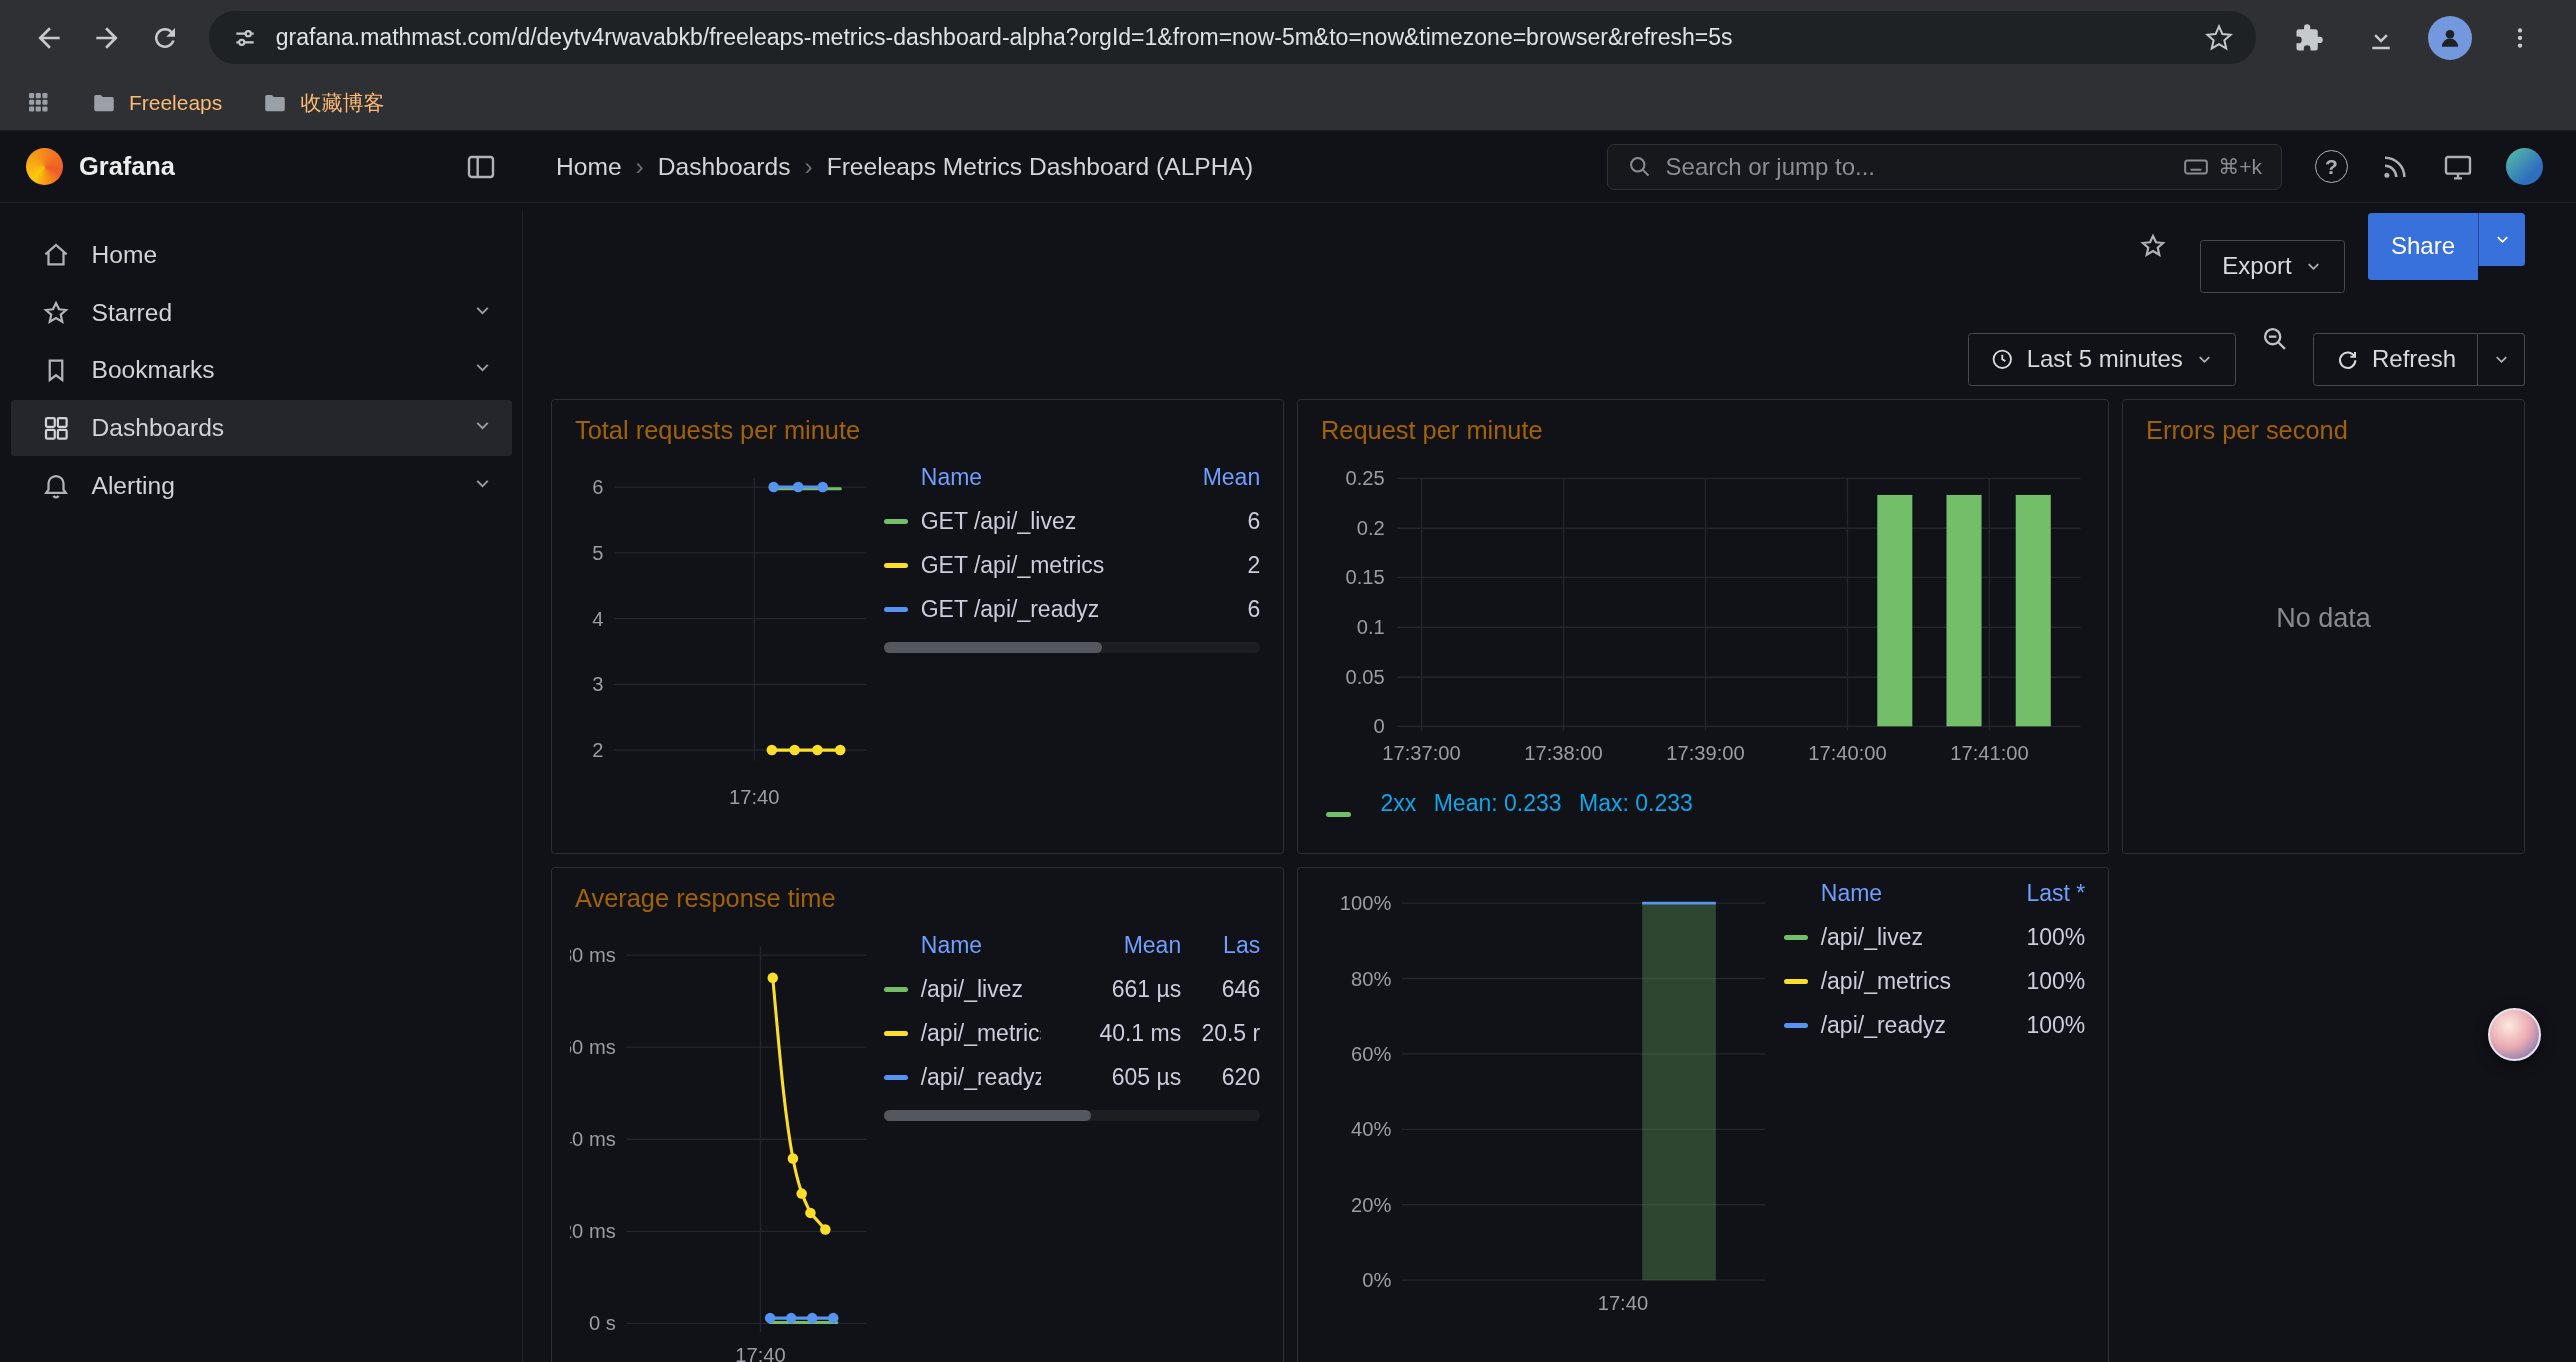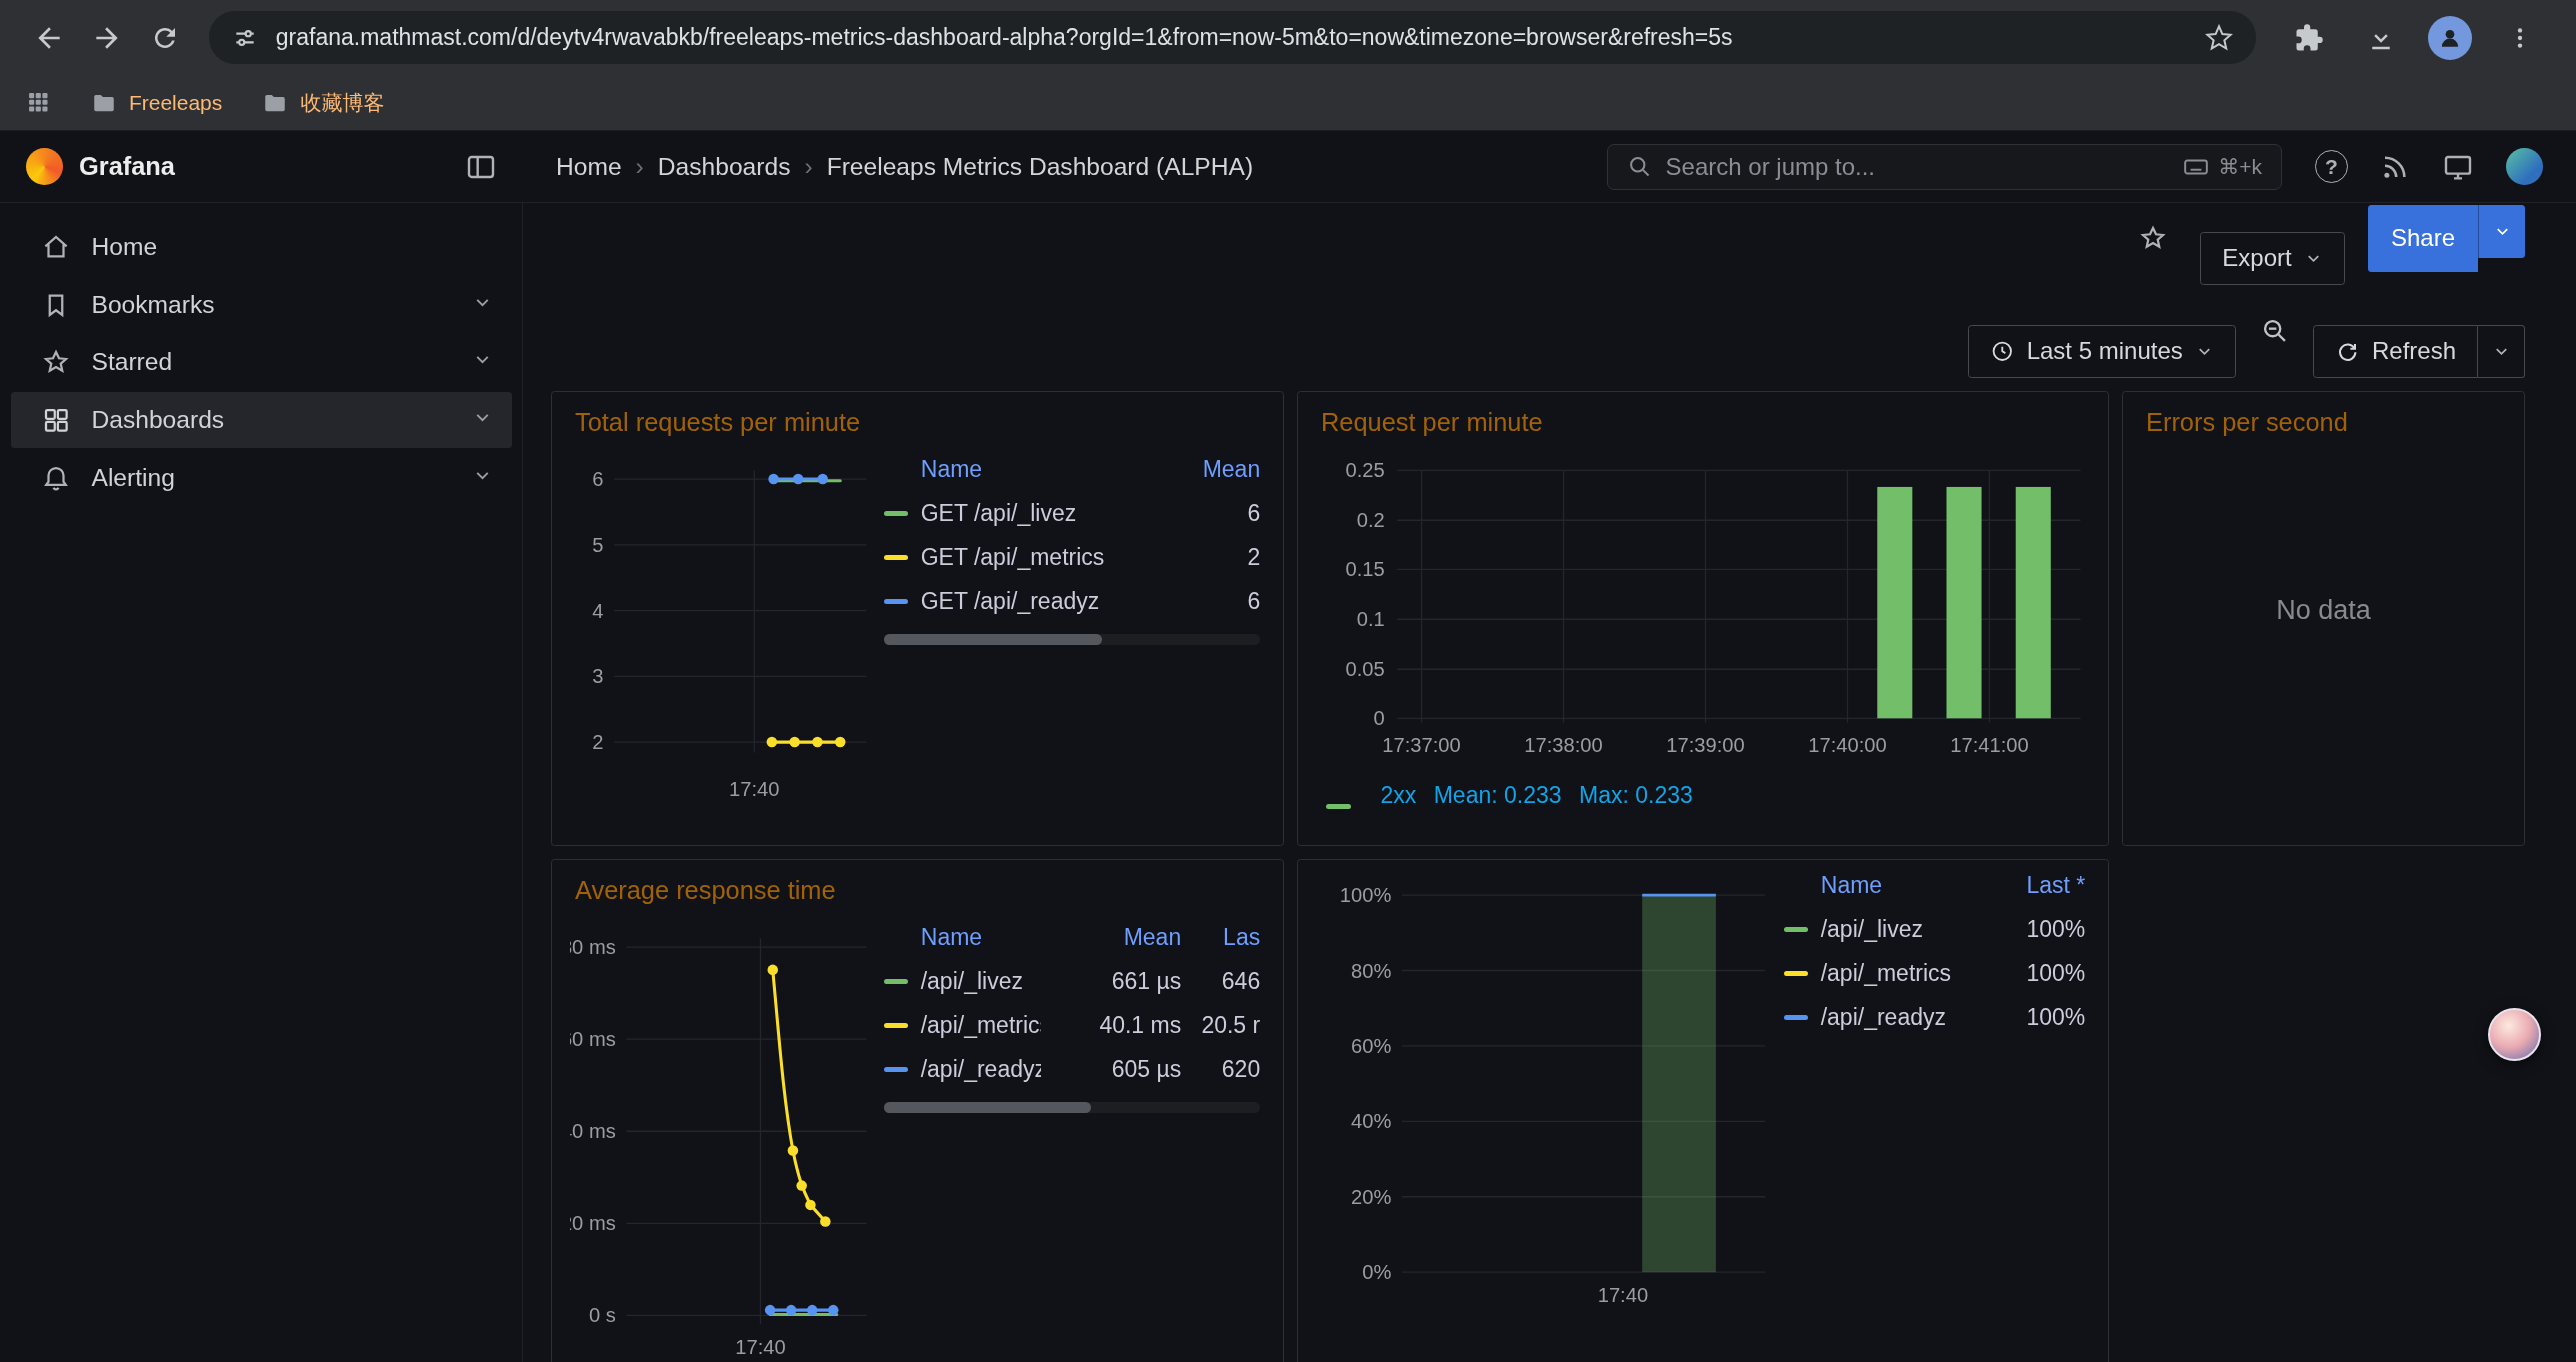--- a/index.html
+++ b/index.html
@@ -16,21 +16,21 @@
     align-items:center; padding:0 23px; gap:17.5px; margin:0 12.3px; min-width:0; }
   .url-text { flex:1; font-size:23px; color:#dfe1e5; white-space:nowrap; overflow:hidden; }
   .chrome-right { display:flex; align-items:center; gap:23px; padding:0 8.8px; }
   .profile-btn { width:44px; height:44px; border-radius:50%; background:#7398dd;
     display:flex; align-items:center; justify-content:center; }
   .bookmarks-bar { height:56px; background:#2e3034; display:flex; align-items:center;
     padding:0 26px; gap:40px; border-bottom:0.9px solid #1c1d20; }
   .bm-item { display:flex; align-items:center; gap:12.3px; font-size:21px; color:#fdba74; }
 
   
-  .app { height:1231px; display:flex; flex-direction:column; background:#111217; }
+  .app { height:1231px; display:flex; flex-direction:column; background:#111217;gap:8px; }
   .topnav { height:72px; display:flex; align-items:center; border-bottom:0.9px solid #202227; flex:none; }
   .topnav-left { width:523px; flex:none; display:flex; align-items:center; padding:0 26px; }
   .glogo { width:37px; height:37px; border-radius:50%; flex:none;
     background:conic-gradient(from 220deg, #fbca0a, #f47a20 45%, #f05a28 70%, #fbca0a); }
   .brand { font-size:25.4px; font-weight:700; color:#eceded; margin-left:16px; }
   .collapse-btn { margin-left:auto; display:flex; }
   .crumbs { flex:1; display:flex; align-items:center; font-size:24.6px; padding-left:33px; min-width:0; }
   .crumb { color:#d3d4d6; white-space:nowrap; }
   .crumb-sep { color:#6d7075; padding:0 14px; font-size:24.6px; }
   .searchbox { width:675px; height:46px; flex:none; background:#16181c; border:0.9px solid #2e3136;
@@ -249,32 +249,32 @@
   <div class="app-body">
     <div class="sidebar">
       <div class="side-item">
         <svg width="30" viewBox="0 0 24 24" fill="none" stroke="#b0b2b8" stroke-width="1.8">
             <path d="M3.5 11.5 12 4l8.5 7.5M6 10v9.5h12V10"></path>
           </svg>
         <span>Home</span>
       </div>
       <div class="side-item">
         <svg width="30" viewBox="0 0 24 24" fill="none" stroke="#b0b2b8" stroke-width="1.8">
-            <path d="M7 4.5h10V20l-5-3.8L7 20z"></path>
-          </svg>
-        <span>Bookmarks</span>
+            <path d="M12 4l2.4 5 5.6.6-4.2 3.8 1.2 5.6-5-2.9-5 2.9 1.2-5.6L4 9.6 9.6 9z"></path>
+          </svg>
+        <span>Starred</span>
         <span class="chev"><svg width="21" viewBox="0 0 24 24" fill="none" stroke="#9b9ea4" stroke-width="2.2">
               <path d="M6 9l6 6 6-6"></path>
             </svg></span>
       </div>
       <div class="side-item">
         <svg width="30" viewBox="0 0 24 24" fill="none" stroke="#b0b2b8" stroke-width="1.8">
-            <path d="M12 4l2.4 5 5.6.6-4.2 3.8 1.2 5.6-5-2.9-5 2.9 1.2-5.6L4 9.6 9.6 9z"></path>
-          </svg>
-        <span>Starred</span>
+            <path d="M7 4.5h10V20l-5-3.8L7 20z"></path>
+          </svg>
+        <span>Bookmarks</span>
         <span class="chev"><svg width="21" viewBox="0 0 24 24" fill="none" stroke="#9b9ea4" stroke-width="2.2">
               <path d="M6 9l6 6 6-6"></path>
             </svg></span>
       </div>
       <div class="side-item active">
         <svg width="30" viewBox="0 0 24 24" fill="none" stroke="#d2d3d5" stroke-width="1.8">
             <rect x="4" y="4" width="7" height="7" rx="1"></rect>
             <rect x="13.5" y="4" width="7" height="7" rx="1"></rect>
             <rect x="4" y="13.5" width="7" height="7" rx="1"></rect>
             <rect x="13.5" y="13.5" width="7" height="7" rx="1"></rect>

